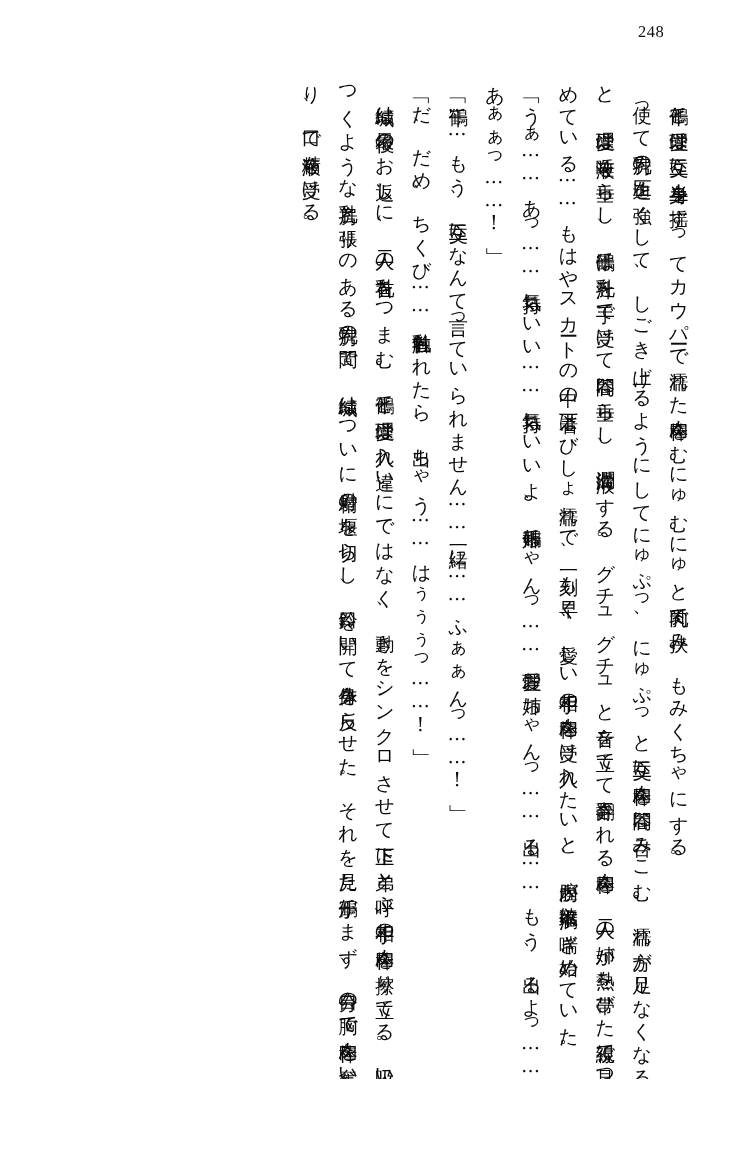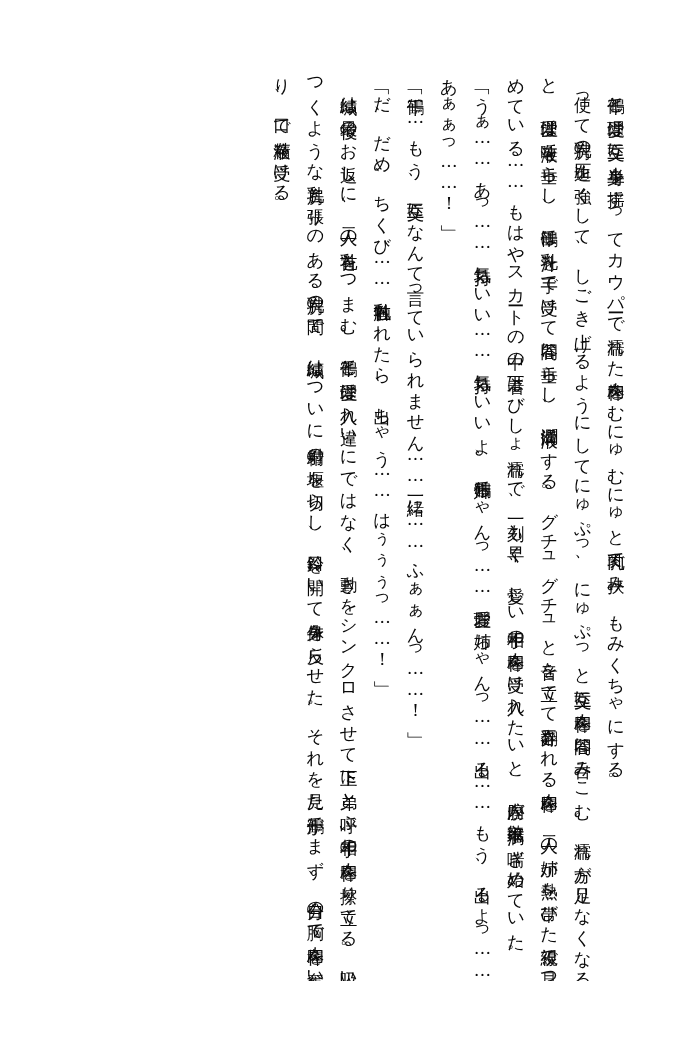--- a/index.html
+++ b/index.html
@@ -53,20 +53,21 @@
     margin: 0;
     padding: 0;
     text-indent: 1em;
   }
 </style>
 </head>
 <body>
 
 <div class="page">
 
+  <div class="page-number">248</div>
 
   <div class="text-block">
     <p class="para">千鶴と愛理は交互に上半身を揺すってカウパーで濡れた肉棒をむにゅむにゅと乳肉で挟み、もみくちゃにする。</p>
     <p class="para">使って乳房の圧迫を強くして、しごき上げるようにしてにゅぷっ、にゅぷっと交互に肉棒を谷間に呑みこむ。濡れ方が足りなくなると、愛理は唾液を垂らし、千鶴は乳汁を手で受けて谷間に垂らし、潤滑液にする。グチュグチュと音を立てて翻弄される肉棒を、二人の姉が熱を帯びた視線で見つめている……もはやスカートの中の下着はびしょ濡れで、一刻も早く、愛しい相手の肉棒を受け入れたいと、膣内が欲求不満に喘ぎ始めていた。</p>
     <p class="para">「うぁ……あっ……気持ちいい……気持ちいいよ、千鶴姉ちゃんっ……愛理お姉ちゃんっ……出る……もう、出るよっ……あぁぁっ……!」</p>
     <p class="para">「千鶴……もう、交互になんて言っていられません……一緒に……ふぁぁんっ……!」</p>
     <p class="para">「だ、だめ、ちくび……乳首触られたら、出ちゃう……はぅぅぅっ……!」</p>
     <p class="para">結城は最後のお返しに、二人の乳首をつまむ。千鶴と愛理は入れ違いにではなく、動きをシンクロさせて上下に弟と呼ぶ相手の肉棒を擦り立てる。吸いつくような乳房と張りのある乳房の間で、結城はついに射精の堰を切らし、鈴口を開いて身体を反らせた。それを見た千鶴がまず、自分の胸で肉棒を奪い取り、口で精液を受ける。</p>
   </div>
 

